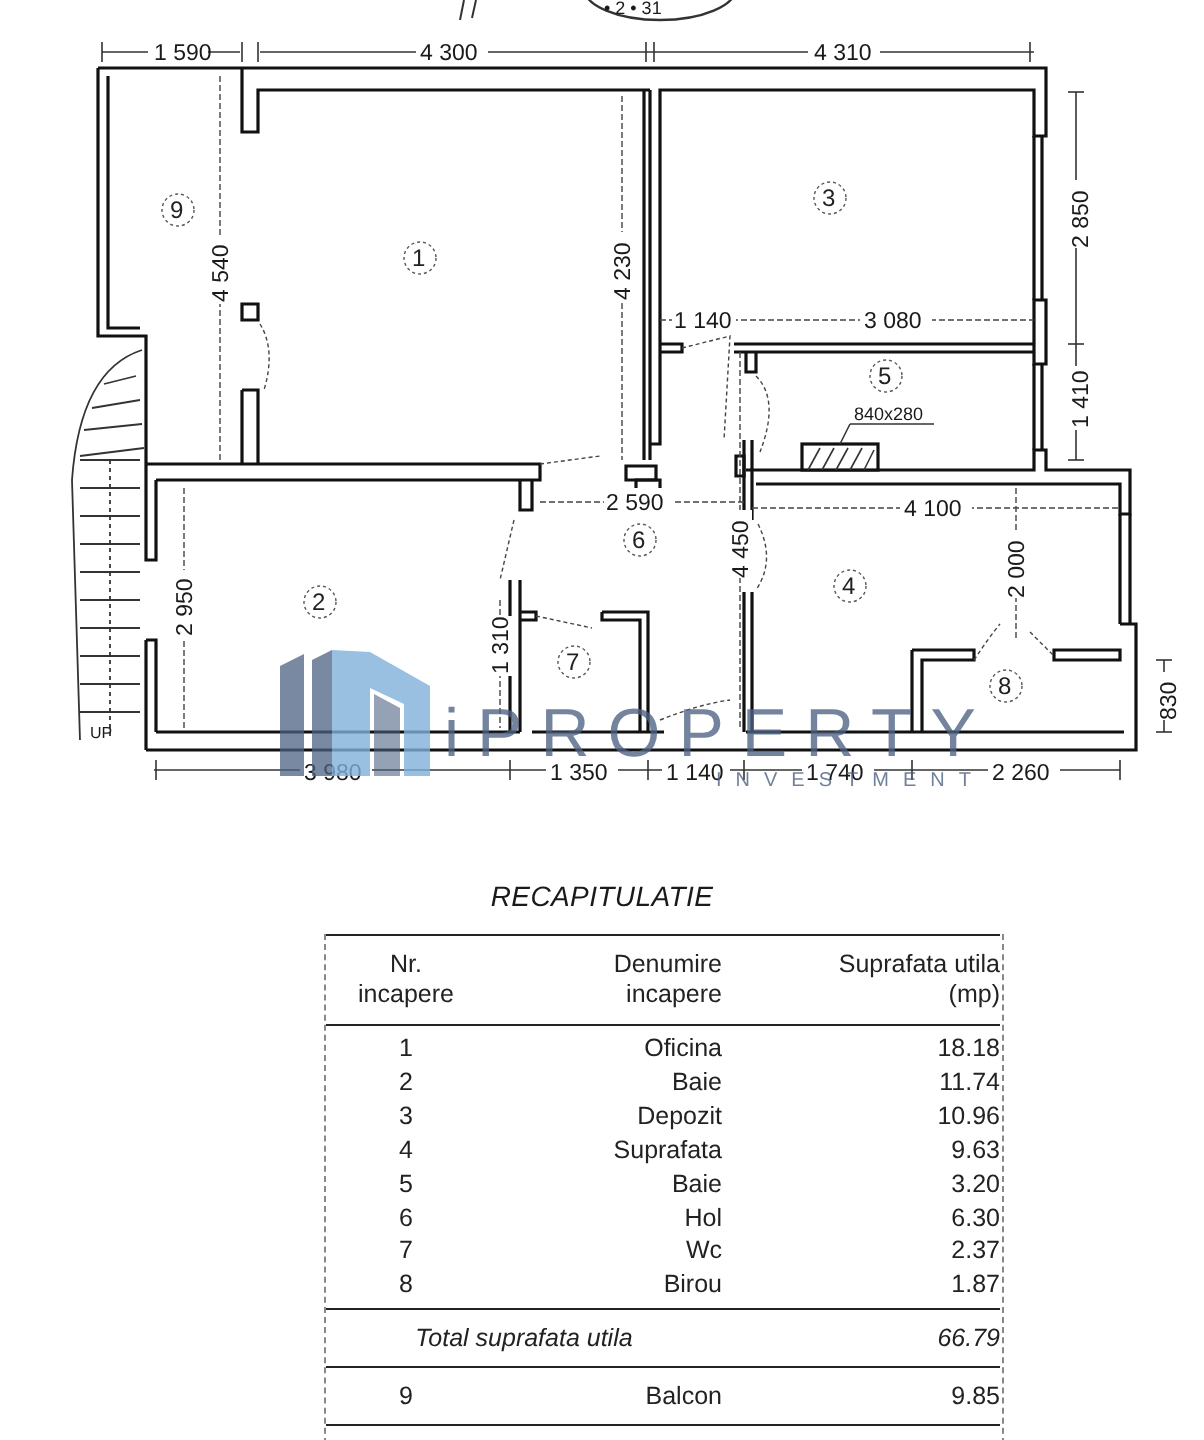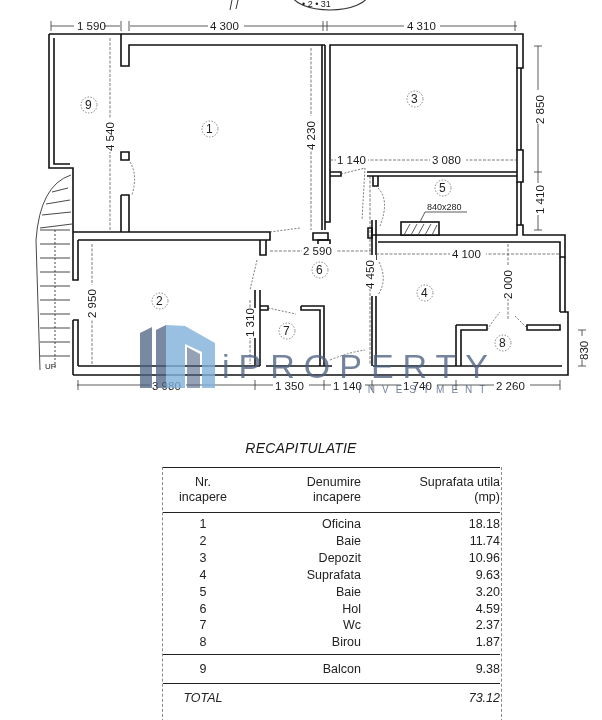--- a/index.html
+++ b/index.html
@@ -288,38 +288,42 @@
         <td class="c3">9.63</td>
       </tr>
     <tr>
         <td class="c1">5</td>
         <td class="c2">Baie</td>
         <td class="c3">3.20</td>
       </tr>
     <tr>
         <td class="c1">6</td>
         <td class="c2">Hol</td>
-        <td class="c3">4.59</td>
+        <td class="c3">6.30</td>
       </tr>
     <tr>
         <td class="c1">7</td>
         <td class="c2">Wc</td>
         <td class="c3">2.37</td>
       </tr>
     <tr>
         <td class="c1">8</td>
         <td class="c2">Birou</td>
         <td class="c3">1.87</td>
       </tr>
   </tbody>
   <tbody>
+    <tr class="total">
+      <td class="tl" colspan="2">Total suprafata utila</td>
+      <td class="c3">66.79</td>
+    </tr>
     <tr class="balcon">
       <td class="c1">9</td>
       <td class="c2">Balcon</td>
-      <td class="c3">9.38</td>
+      <td class="c3">9.85</td>
     </tr>
     <tr class="grand">
       <td class="c1">TOTAL</td>
       <td class="c2"></td>
       <td class="c3">73.12</td>
     </tr>
   </tbody>
 </table>
 
 </body></html>

